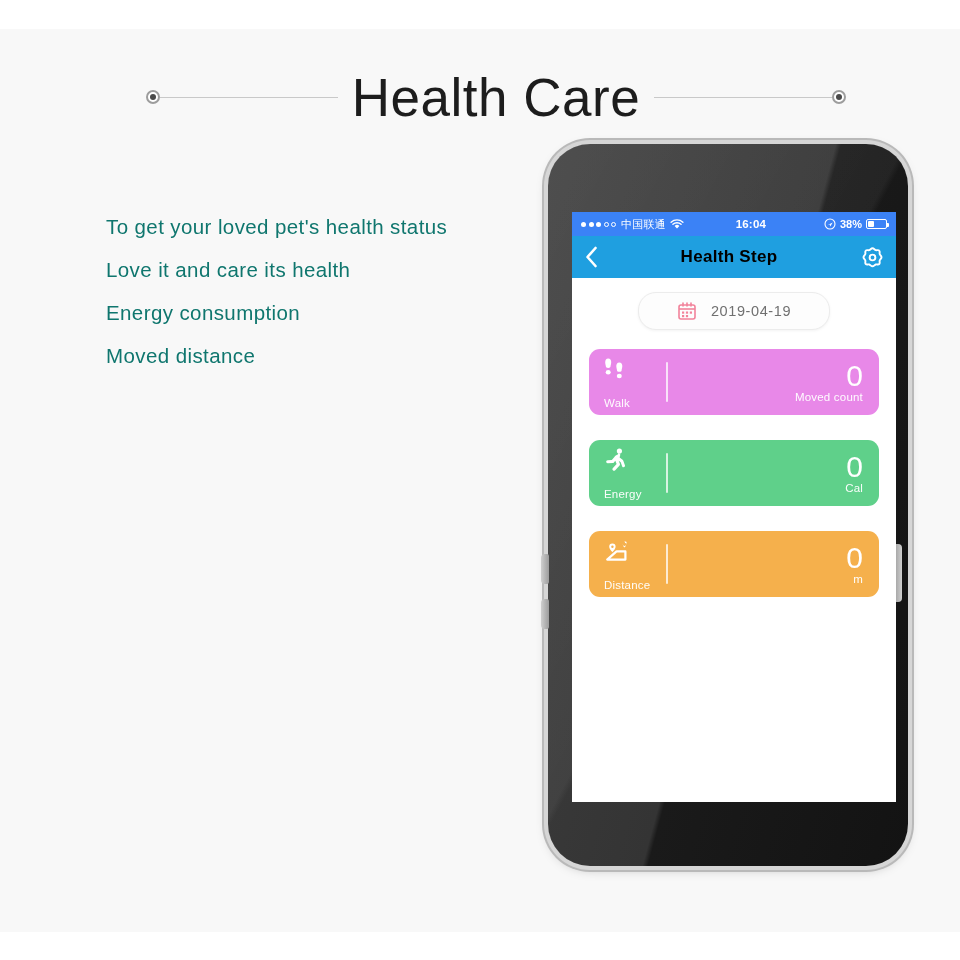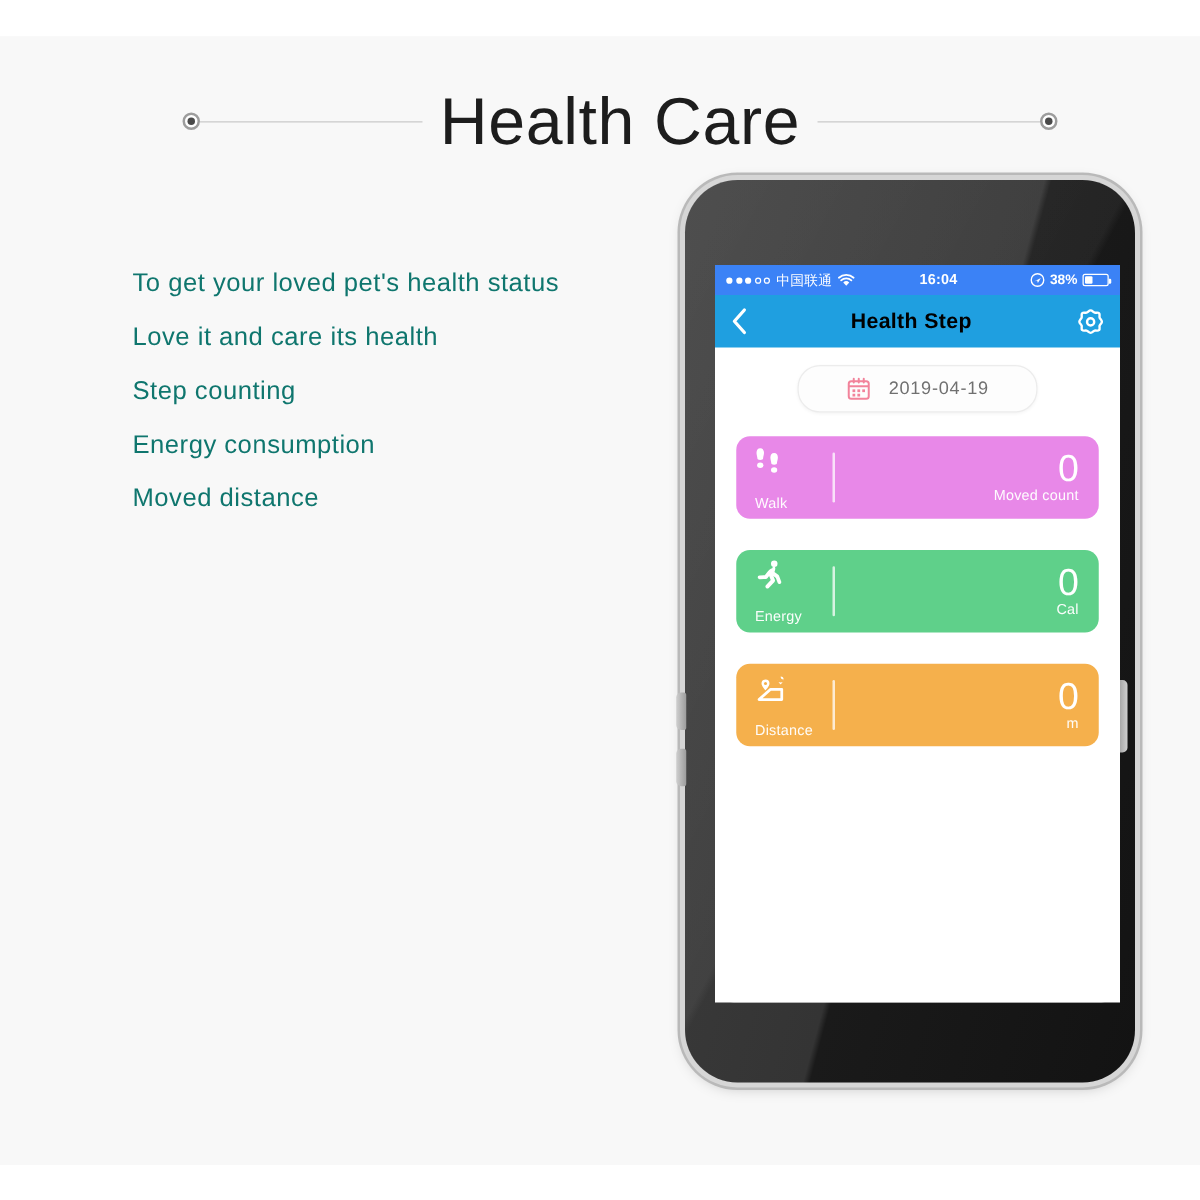--- a/index.html
+++ b/index.html
@@ -265,21 +265,20 @@
     cursor: pointer;
     display: block;
   }
 
   
   .screen-content {
     height: 524px;
     background: #ffffff;
     padding: 14px 17px 0 17px;
     box-sizing: border-box;
-    border-radius: 15px;
   }
   .date-pill {
     margin: 0 auto;
     width: 190px;
     height: 36px;
     background: #fdfdfd;
     border: 1px solid #ececec;
     border-radius: 18px;
     display: flex;
     align-items: center;
@@ -357,21 +356,20 @@
     <div class="title-dot"></div>
     <div class="title-line"></div>
     <div class="title-text">Health Care</div>
     <div class="title-line"></div>
     <div class="title-dot"></div>
   </div>
 
   <div class="features">
     <div class="feature-item">To get your loved pet's health status</div>
     <div class="feature-item">Love it and care its health</div>
-    <div class="feature-item">Step counting</div>
     <div class="feature-item">Energy consumption</div>
     <div class="feature-item">Moved distance</div>
   </div>
 
   <div class="phone">
     <div class="phone-body">
       <div class="phone-gloss"></div>
     </div>
     <div class="btn-vol-up"></div>
     <div class="btn-vol-down"></div>

